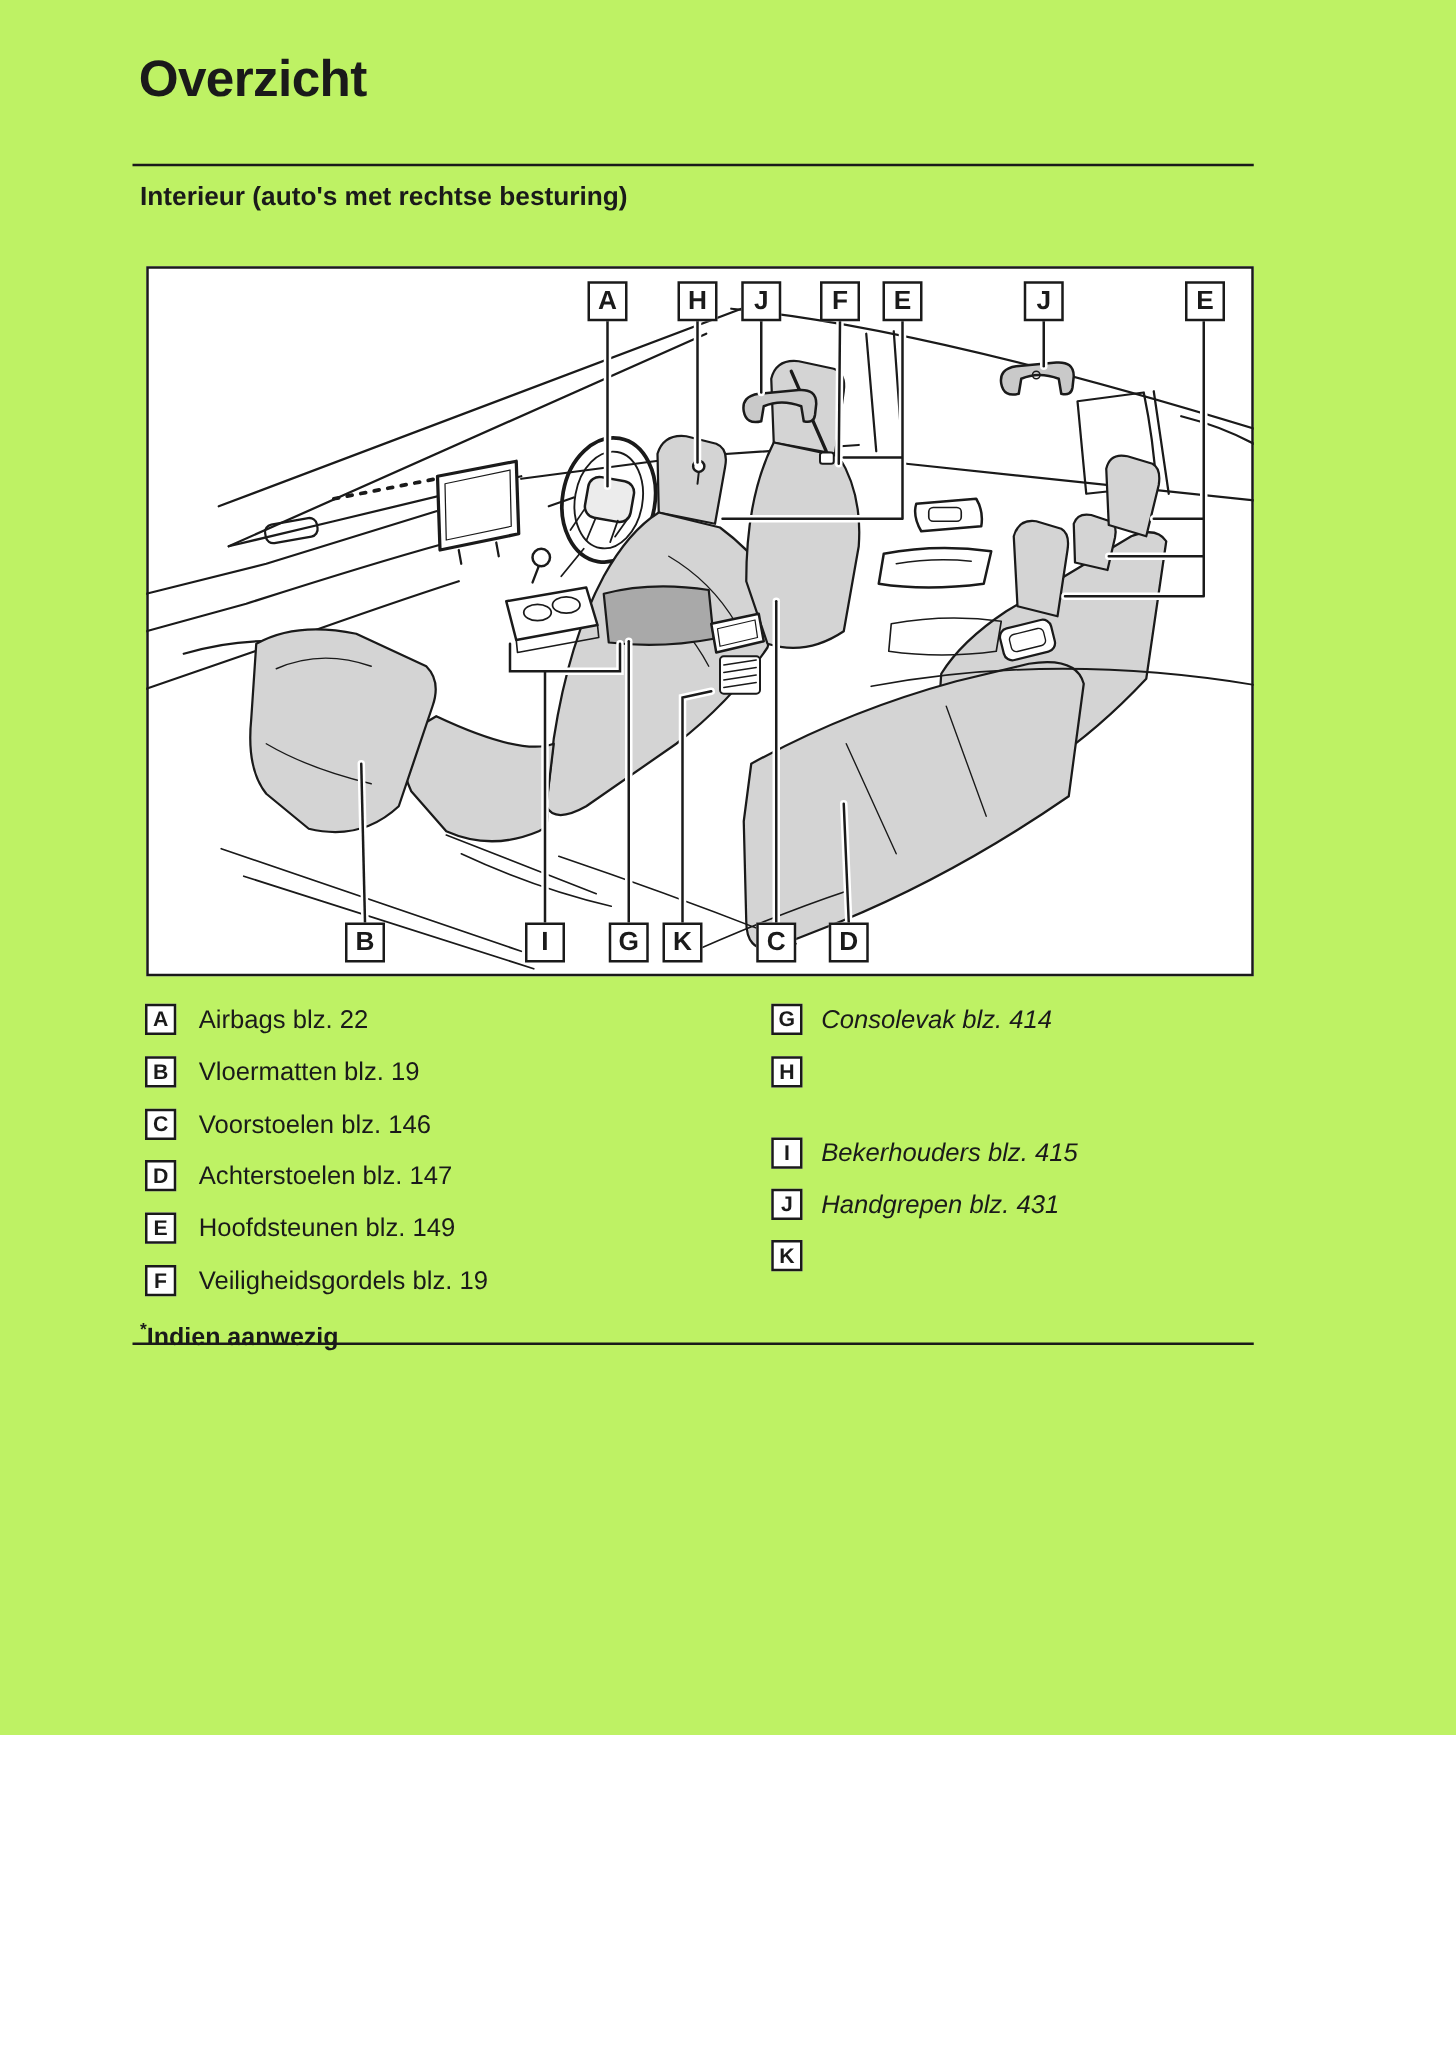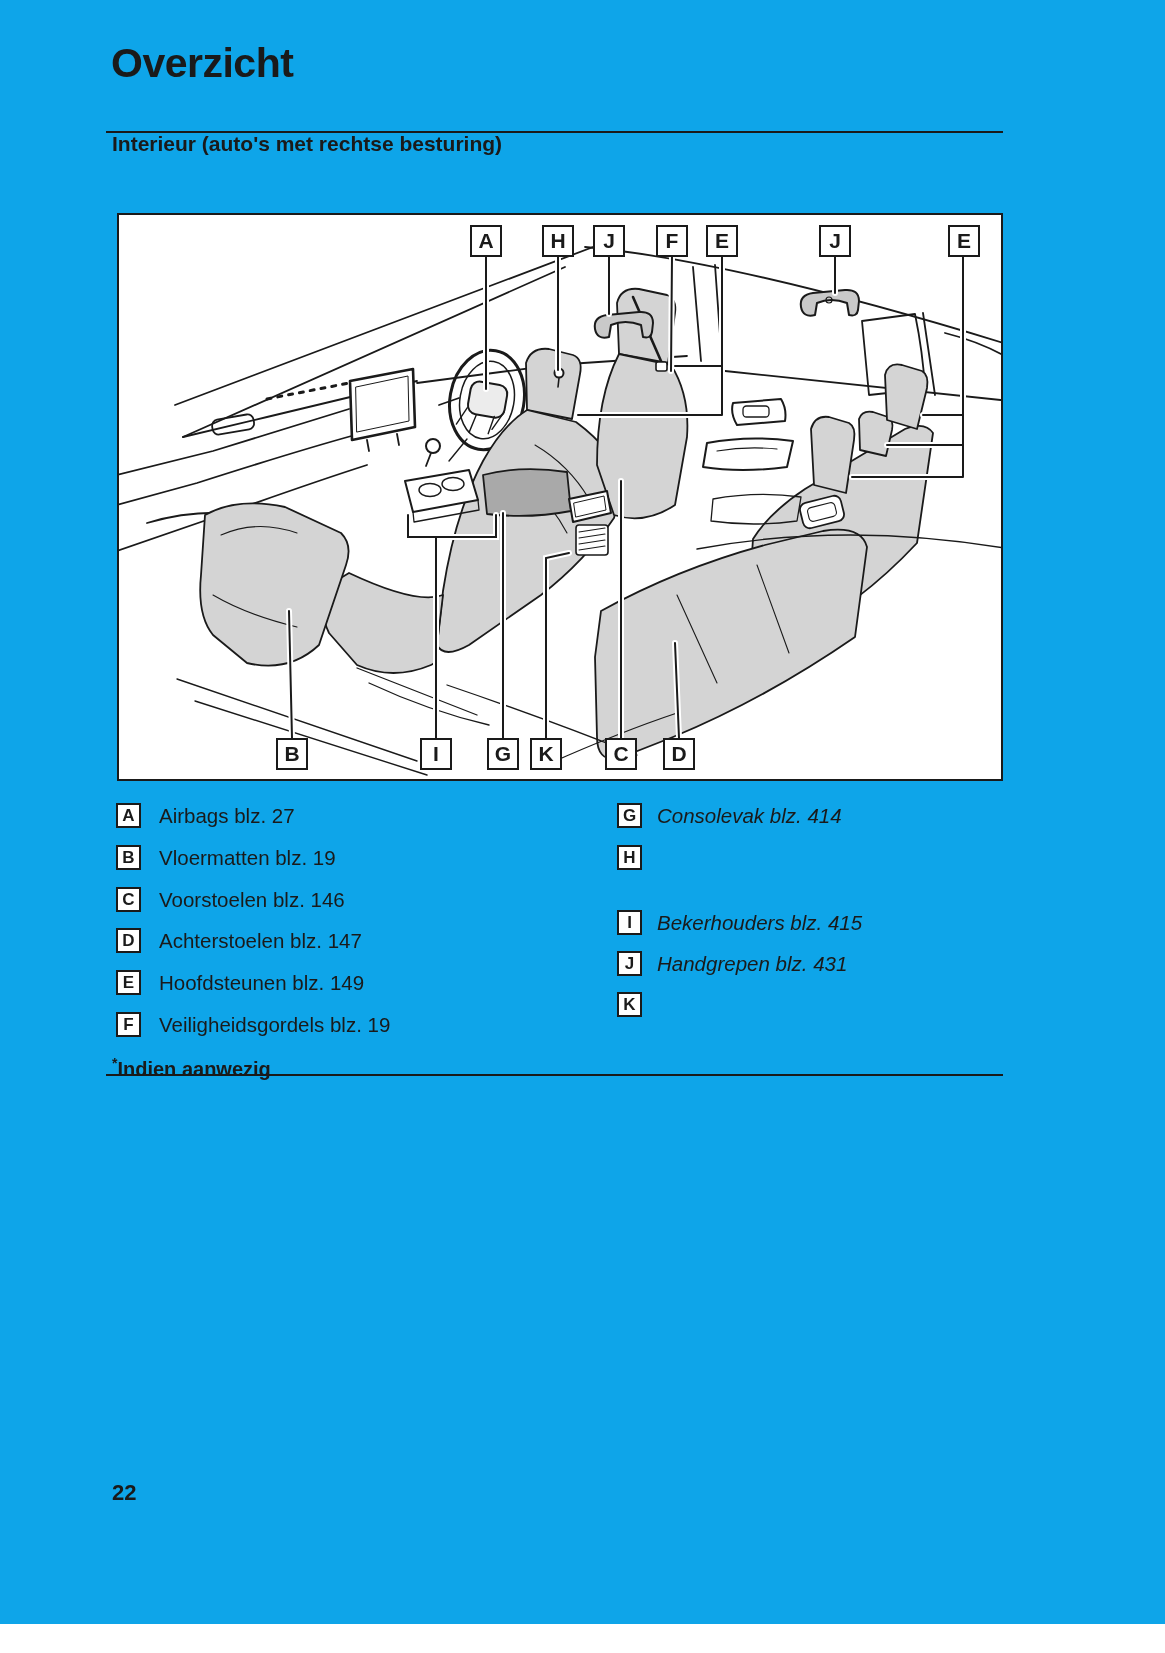--- a/index.html
+++ b/index.html
@@ -1,25 +1,25 @@
 <!DOCTYPE html>
 <html><head>
 <meta charset="utf-8">
 <style>
   html,body{margin:0;padding:0;background:#ffffff;}
   #page{
-    position:relative;width:1165px;height:1624px;background:#0ea5e9;
+    position:relative;width:1165px;height:1388px;background:#bef264;
     font-family:"Liberation Sans", sans-serif;color:#1a1a1a;overflow:hidden;
   }
   .abs{position:absolute;}
   #title{left:111px;top:40px;font-size:41px;font-weight:bold;letter-spacing:-0.5px;}
   .rule{left:106px;width:897px;height:2px;background:#1a1a1a;}
   #rule-top{top:131px;}
   #rule-bottom{top:1074px;}
-  #subtitle{left:112px;top:132px;font-size:21px;font-weight:bold;}
+  #subtitle{left:112px;top:146px;font-size:21px;font-weight:bold;}
   
   #diagram{left:117px;top:213px;width:886px;height:568px;border:2px solid #1a1a1a;box-sizing:border-box;background:#fff;}
   #art{position:absolute;left:-2px;top:-2px;}
   .callout{
     position:absolute;width:32px;height:32px;border:2.5px solid #1a1a1a;background:#fff;
     box-sizing:border-box;font-size:21px;font-weight:bold;text-align:center;line-height:27px;
   }
   
   .lrow{position:absolute;display:flex;align-items:flex-start;}
   .key{
@@ -174,21 +174,21 @@
     <div class="callout" style="left:157px;top:523px;">B</div>
     <div class="callout" style="left:301px;top:523px;">I</div>
     <div class="callout" style="left:368px;top:523px;">G</div>
     <div class="callout" style="left:411px;top:523px;">K</div>
     <div class="callout" style="left:486px;top:523px;">C</div>
     <div class="callout" style="left:544px;top:523px;">D</div>
   </div>
 
   <div class="lrow col-left" style="left:116px;top:800px;">
     <span class="key">A</span>
-    <span class="ltext">Airbags blz. 27</span>
+    <span class="ltext">Airbags blz. 22</span>
   </div>
   <div class="lrow col-left" style="left:116px;top:842px;">
     <span class="key">B</span>
     <span class="ltext">Vloermatten blz. 19</span>
   </div>
   <div class="lrow col-left" style="left:116px;top:884px;">
     <span class="key">C</span>
     <span class="ltext">Voorstoelen blz. 146</span>
   </div>
   <div class="lrow col-left" style="left:116px;top:925px;">

